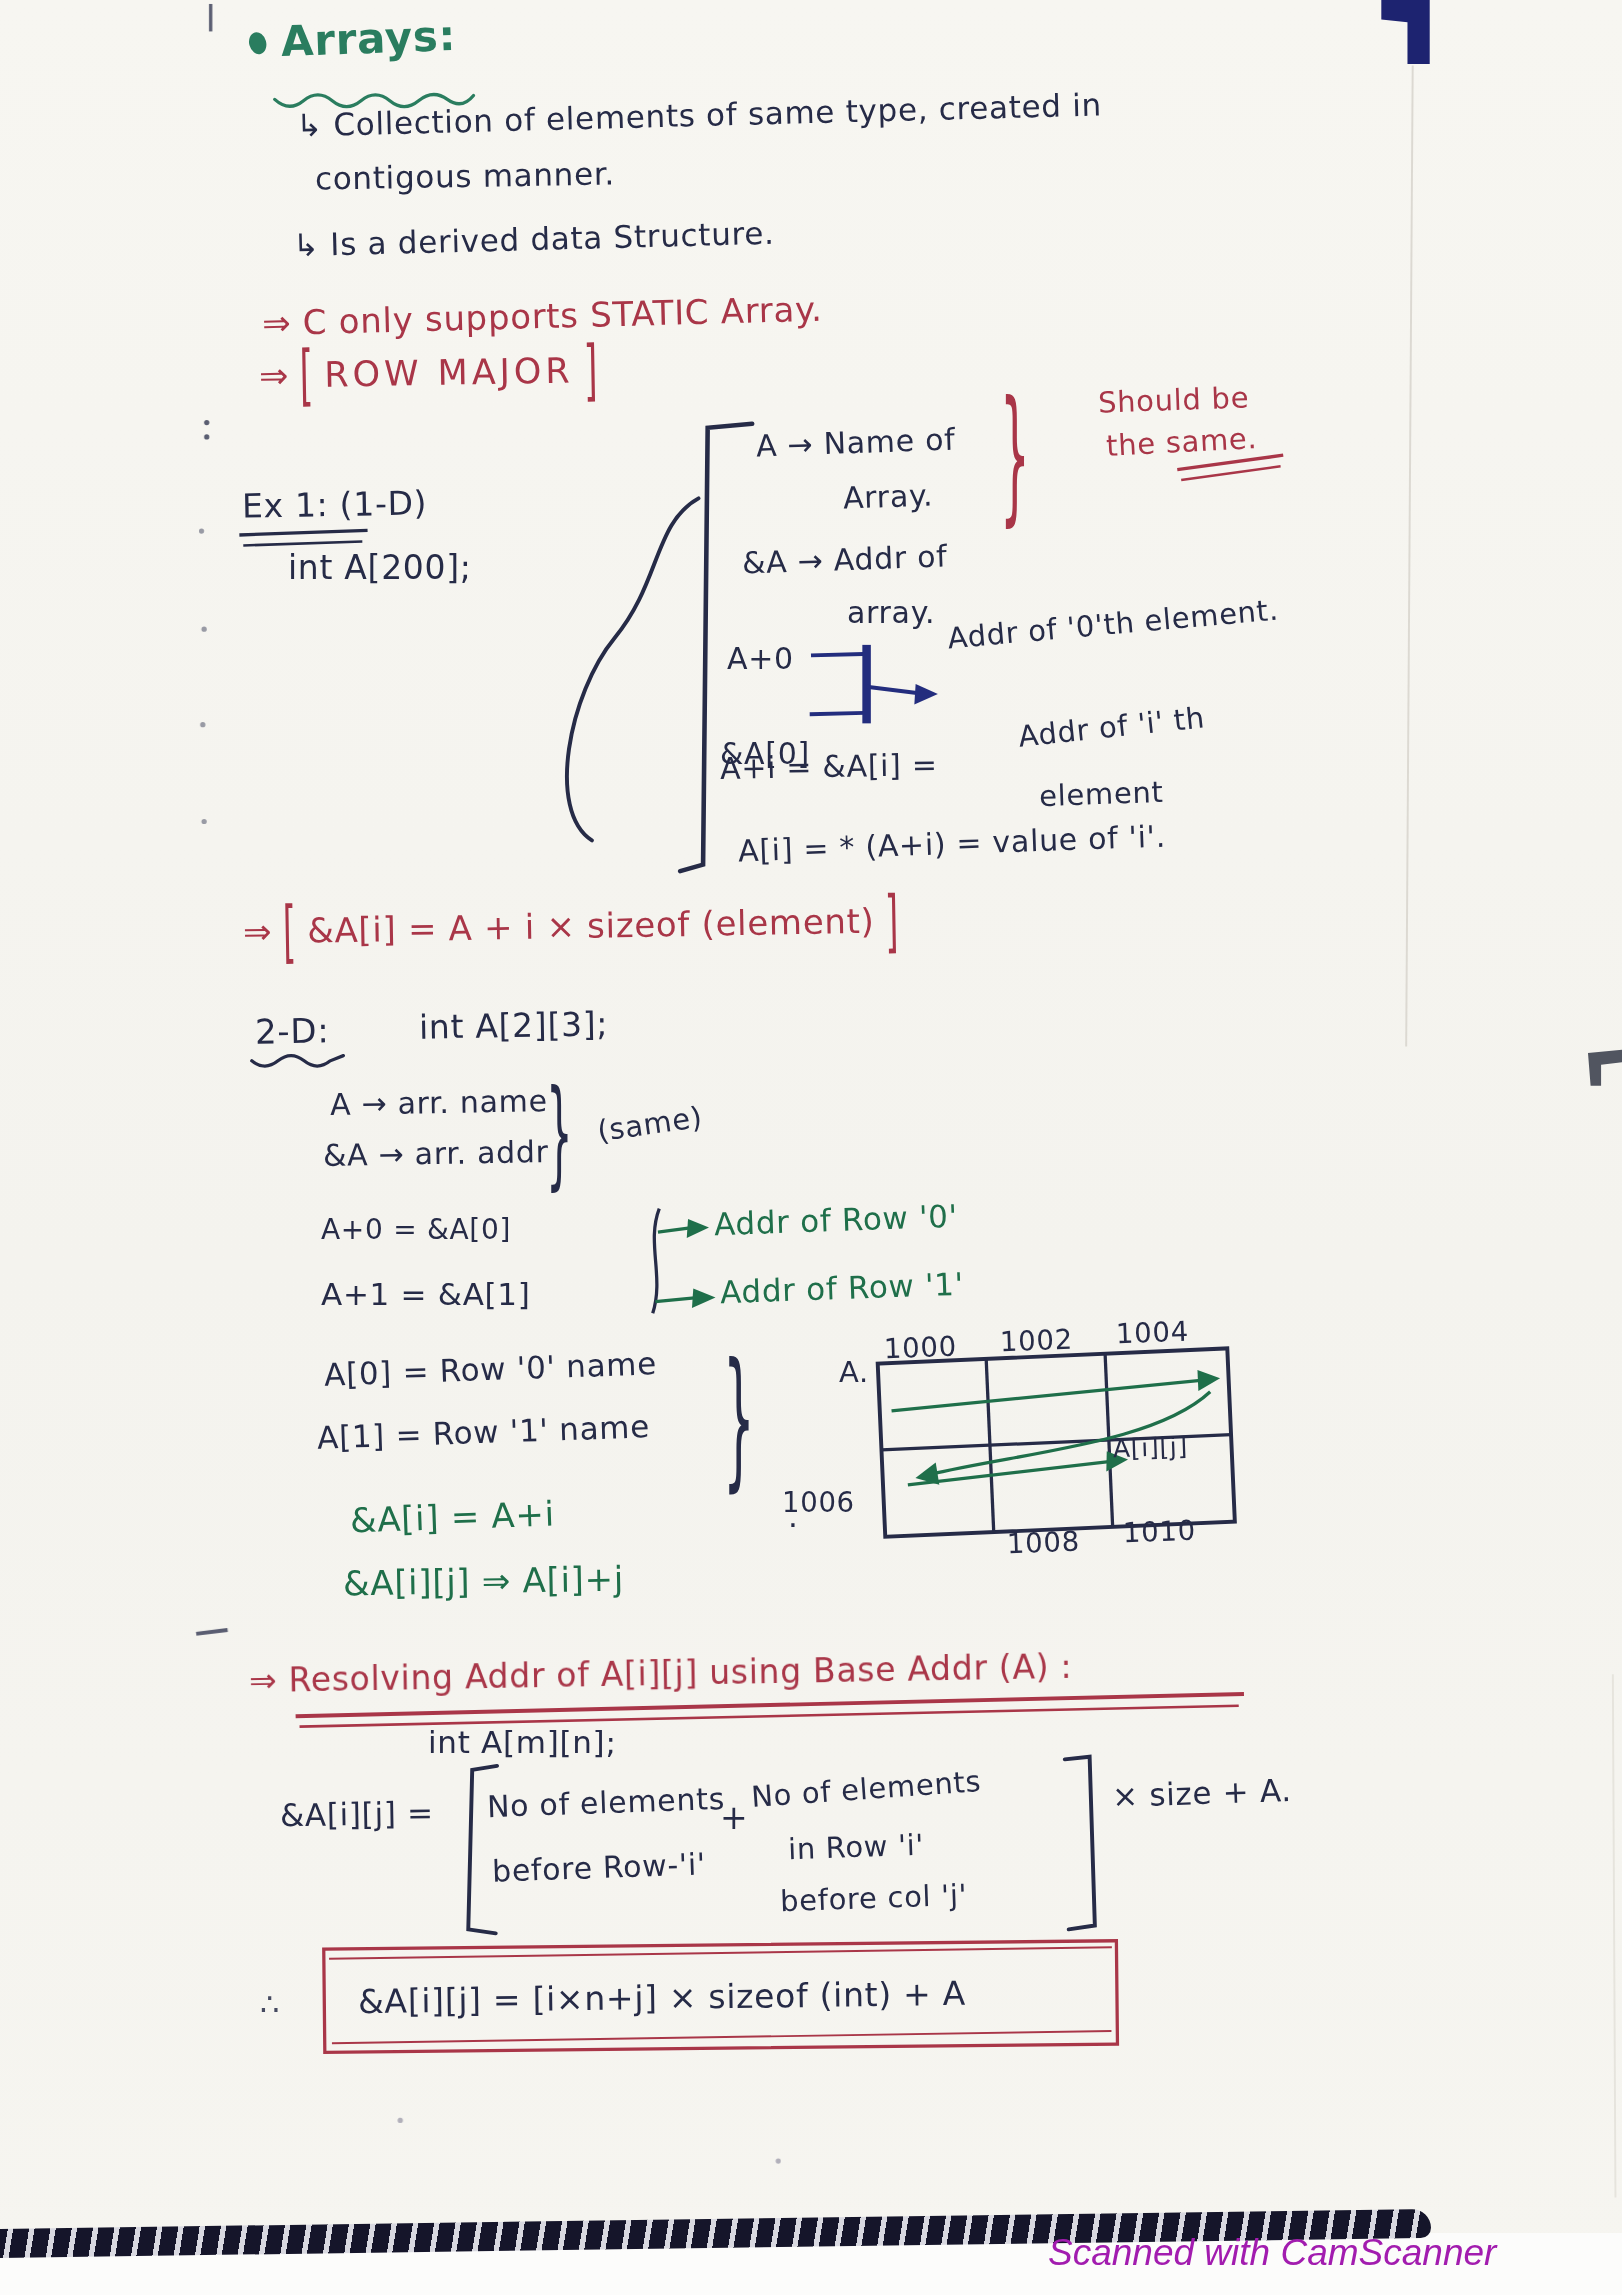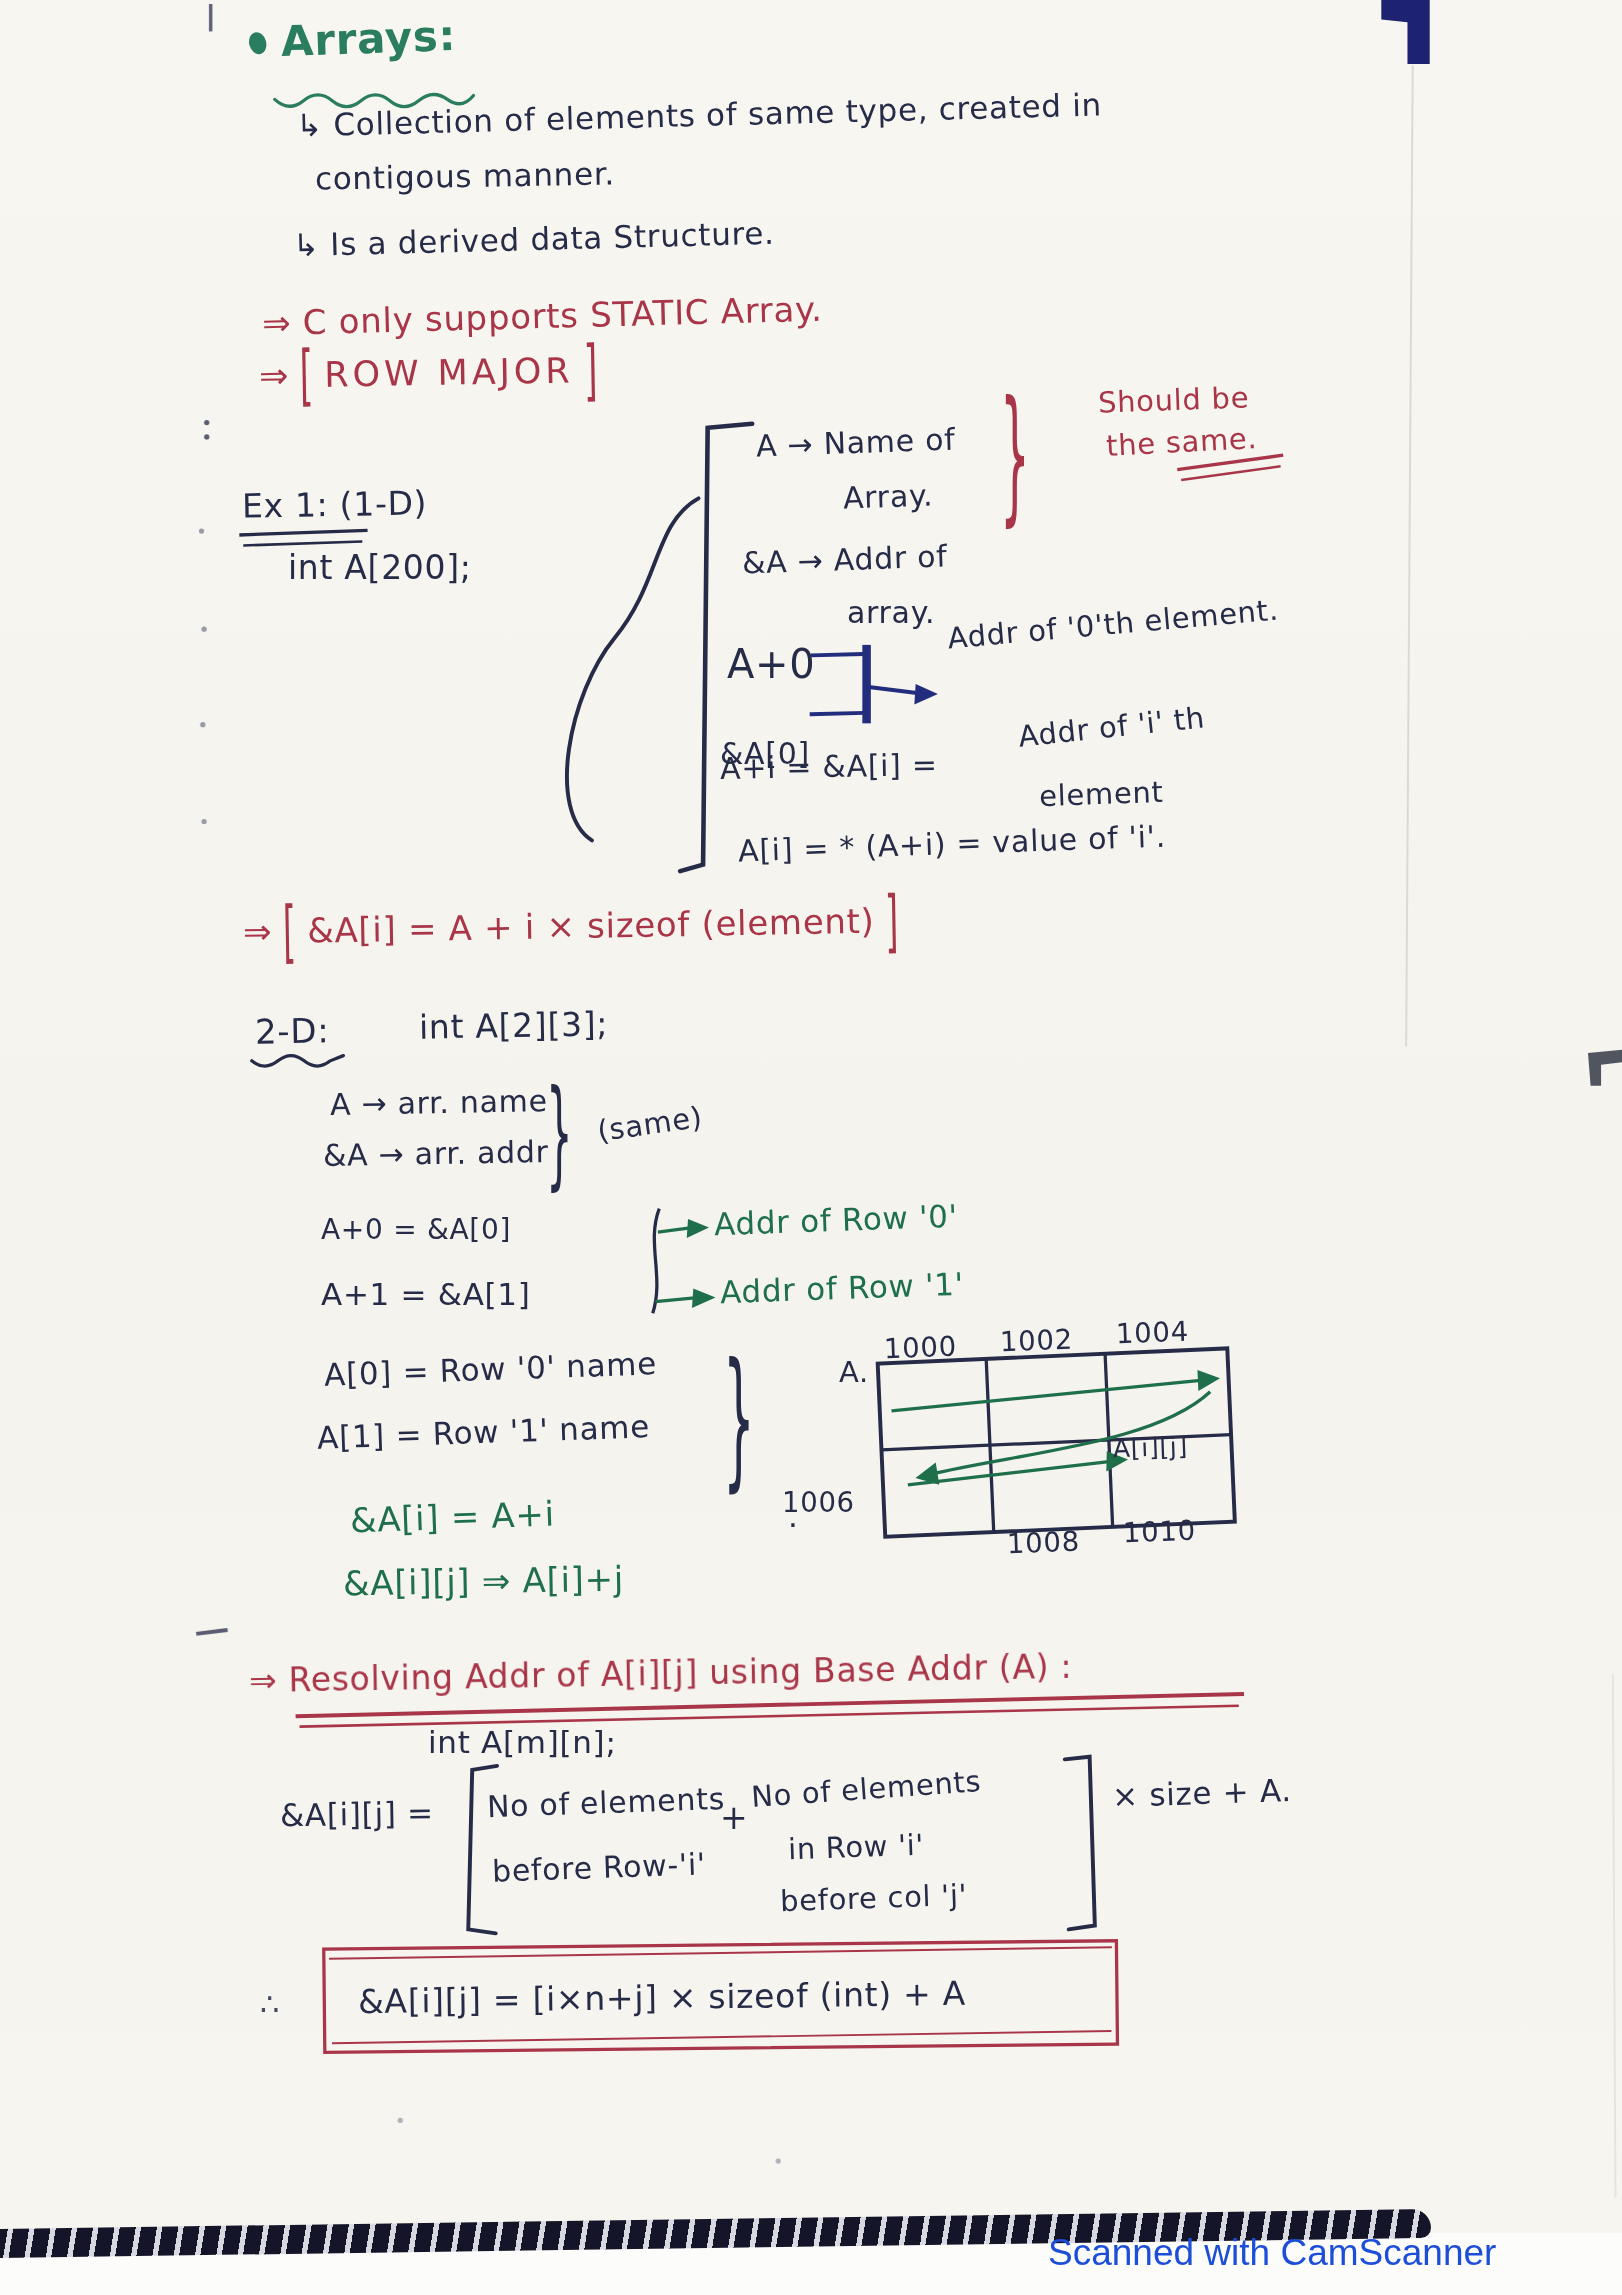--- a/index.html
+++ b/index.html
@@ -15,21 +15,21 @@
   .t{position:absolute;white-space:nowrap;color:var(--ink);z-index:2;letter-spacing:0.7px;}
   .red{color:var(--red);} .green{color:var(--green);} .teal{color:var(--teal);}
   .flexline{display:flex;align-items:center;gap:10.5px;}
   .brkt{display:inline-block;transform:scaleY(1.9);transform-origin:center;font-weight:400;}
   .bigbrace{position:absolute;z-index:2;transform-origin:top center;line-height:1;}
   .binding{position:absolute;left:-7.9px;top:2219px;width:1439px;height:29px;z-index:3;
      transform:rotate(-0.8deg);border-radius:0 26px 14.4px 0;
      background:repeating-linear-gradient(100deg,#15152a 0 15.7px,#d8d8e0 15.7px 21px);}
   .bottom-white{position:absolute;left:0;top:2233px;width:1622px;height:62px;background:#fcfcfb;z-index:2;}
   .scanner{position:absolute;z-index:4;font-family:"Liberation Sans","DejaVu Sans",sans-serif;
-     color:#1d4ed8;letter-spacing:0;}
+     color:#a21caf;letter-spacing:0;font-style:italic;}
 </style>
 </head>
 <body>
 
 <div class="page">
 
   <svg class="ink" width="1622" height="2295" viewBox="0 0 2480 3509">
 
     <g opacity="0.75">
       <line x1="322" y1="6" x2="322" y2="48" stroke="var(--ink)" stroke-width="5"></line>
@@ -138,21 +138,21 @@
 
   <div class="t" style="left:756px;top:425px;font-size:30px;transform:rotate(-2deg);">A → Name of</div>
   <div class="t" style="left:843px;top:479px;font-size:30px;transform:rotate(-2deg);">Array.</div>
   <div class="t" style="left:742px;top:542px;font-size:30px;transform:rotate(-2deg);">&amp;A → Addr of</div>
   <div class="t" style="left:847px;top:595px;font-size:30px;">array.</div>
 
   <div class="bigbrace red" style="left:1000px;top:381px;font-size:47px;transform:scaleY(3.1);">}</div>
   <div class="t red" style="left:1098px;top:383px;font-size:29px;transform:rotate(-2deg);">Should be</div>
   <div class="t red" style="left:1106px;top:425px;font-size:29px;transform:rotate(-3deg);">the same.</div>
 
-  <div class="t" style="left:727px;top:641px;font-size:40px;">A+0</div>
+  <div class="t" style="left:727px;top:641px;font-size:30px;">A+0</div>
   <div class="t" style="left:720px;top:697px;font-size:30px;margin-top:39px;">&amp;A[0]</div>
   <div class="t" style="left:947px;top:607px;font-size:29px;transform:rotate(-5deg);">Addr of '0'th element.</div>
 
   <div class="t" style="left:720px;top:749px;font-size:30px;transform:rotate(-1deg);">A+i = &amp;A[i] =</div>
   <div class="t" style="left:1018px;top:710px;font-size:29px;transform:rotate(-6deg);">Addr of 'i' th</div>
   <div class="t" style="left:1039px;top:777px;font-size:29px;transform:rotate(-2deg);">element</div>
 
   <div class="t" style="left:738px;top:826px;font-size:30px;transform:rotate(-2deg);">A[i] = * (A+i) = value of 'i'.</div>
 
   <div class="t red flexline" style="left:243px;top:906px;font-size:34px;transform:rotate(-1deg);">

